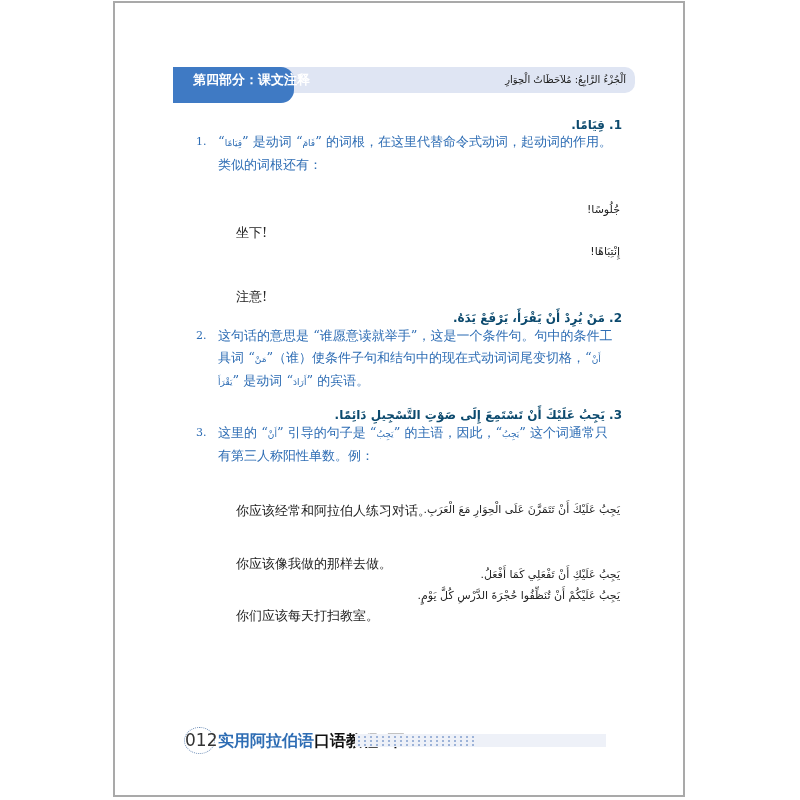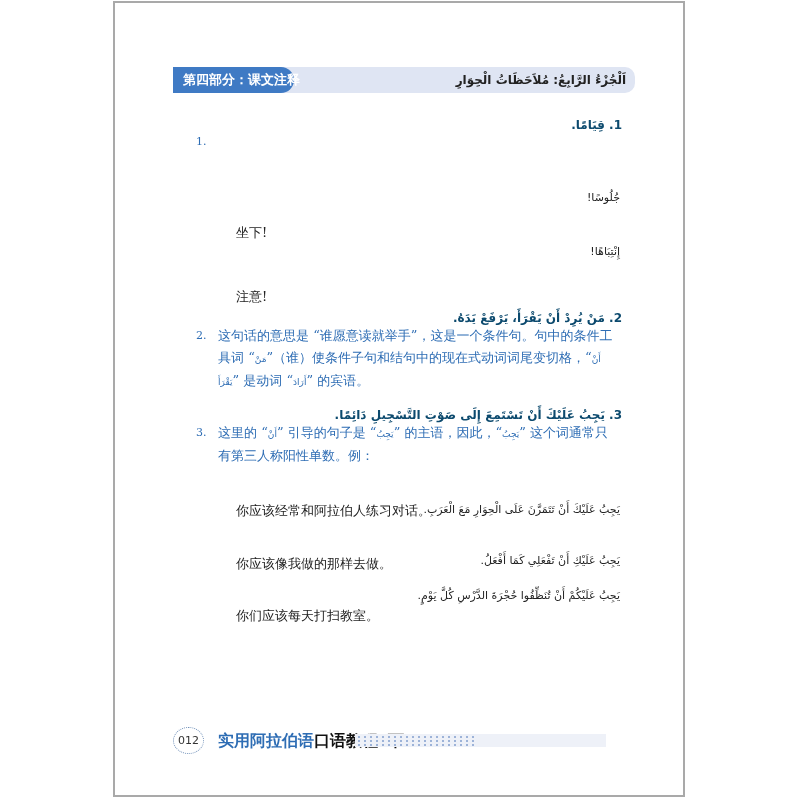--- a/index.html
+++ b/index.html
@@ -2,40 +2,40 @@
 <html><head>
   <meta charset="utf-8">
   <style>
     html, body { margin: 0; padding: 0; background: #ffffff; }
     body { width: 800px; height: 800px; position: relative; overflow: hidden;
            font-family: "DejaVu Serif", "Liberation Serif", serif; color: #222; }
     .page { position: absolute; left: 113px; top: 1px; width: 572px; height: 796px;
             border: 2px solid #a9a9a9; box-sizing: border-box; background: #fff; }
     .header-bar { position: absolute; left: 173px; top: 67px; width: 462px; height: 26px;
                   background: #dfe5f3; border-radius: 0 10px 10px 0; }
-    .header-pill { position: absolute; left: 173px; top: 67px; width: 121px; height: 26px;
+    .header-pill { position: absolute; left: 173px; top: 67px; width: 121px; height: 36px;
                    background: #3f7ac4; border-radius: 0 13px 13px 0;
                    color: #fff; font-family: "DejaVu Sans", sans-serif; font-weight: bold;
-                   font-size: 13px; line-height: 26px; padding-left: 10px; box-sizing: border-box;
+                   font-size: 13px; line-height: 26px; padding-left: 20px; box-sizing: border-box;
                    white-space: nowrap; }
     .header-ar { position: absolute; right: 174px; top: 67px; height: 16px; line-height: 26px;
-                 font-family: "DejaVu Sans", sans-serif; font-weight: bold; font-size: 12px;
+                 font-family: "DejaVu Sans", sans-serif; font-weight: normal; font-size: 10px;
                  color: #222; direction: rtl; white-space: nowrap; }
     .sec-title { position: absolute; right: 178px; font-family: "DejaVu Sans", sans-serif;
                  font-weight: bold; font-size: 12px; color: #0c4a6e; direction: rtl; white-space: nowrap; }
     .note { position: absolute; left: 196px; width: 420px; font-size: 13px; line-height: 22px; color: #2e6db4; }
     .note .num { position: absolute; left: 0; top: 0; font-size: 11px; }
     .note .body { margin-left: 22px; }
     .ar-line { position: absolute; right: 180px; font-family: "DejaVu Sans", sans-serif;
                font-size: 11px; color: #222; direction: rtl; white-space: nowrap; }
     .zh-line { position: absolute; left: 236px; font-size: 13px; color: #222; white-space: nowrap; }
     .ar-inline { font-family: "DejaVu Sans", sans-serif; font-size: 9px; }
-    .footer-num { position: absolute; left: 173px; top: 727px; width: 29px; height: 25px;
+    .footer-num { position: absolute; left: 184px; top: 727px; width: 29px; height: 25px;
                   border: 1px dotted #6f8fb8; border-radius: 50%; text-align: center;
-                  line-height: 25px; font-family: "DejaVu Sans", sans-serif; font-size: 11px; color: #333; }
+                  line-height: 25px; font-family: "DejaVu Sans", sans-serif; font-size: 17px; color: #333; }
     .footer-title { position: absolute; left: 218px; top: 731px; font-family: "DejaVu Sans", sans-serif;
                     font-weight: bold; font-size: 16px; white-space: nowrap; }
     .footer-title .t1 { color: #2e6db4; }
     .footer-title .t2 { color: #111; }
     .footer-title .t3 { color: #111; margin-left: 10px; }
     .footer-band { position: absolute; left: 355px; top: 734px; width: 251px; height: 13px; background: #eef1f8; }
     .footer-dots { position: absolute; left: 356px; top: 735px; width: 118px; height: 11px;
                    background-image: radial-gradient(circle, #9db3d8 0.8px, transparent 1px);
                    background-size: 6px 4px; }
   </style>
@@ -45,41 +45,42 @@
 <div class="page"></div>
 
 <div class="header-bar"></div>
 <div class="header-pill">第四部分：课文注释</div>
 <div class="header-ar">اَلْجُزْءُ الرَّابِعُ: مُلاَحَظَاتُ الْحِوَارِ</div>
 
 <div class="sec-title" style="top:118px;">1. قِيَامًا.</div>
 <div class="note" style="top:131px;">
   <span class="num">1.</span>
   <div class="body">
+    <div><span>“</span><span class="ar-inline">قِيَامًا</span><span>” 是动词 “</span><span class="ar-inline">قَامَ</span><span>” 的词根，在这里代替命令式动词，起动词的作用。类似的词根还有：</span></div>
   </div>
 </div>
-<div class="ar-line" style="top:191px;">جُلُوسًا!</div>
+<div class="ar-line" style="top:203px;">جُلُوسًا!</div>
 <div class="zh-line" style="top:224px;">坐下!</div>
 <div class="ar-line" style="top:245px;">إِنْتِبَاهًا!</div>
 <div class="zh-line" style="top:265px;margin-top:23px;">注意!</div>
 
 <div class="sec-title" style="top:311px;">2. مَنْ يُرِدْ أَنْ يَقْرَأَ، يَرْفَعْ يَدَهُ.</div>
 <div class="note" style="top:325px;">
   <span class="num">2.</span>
   <div class="body"><span>这句话的意思是 “谁愿意读就举手”，这是一个条件句。句中的条件工具词 “</span><span class="ar-inline">مَنْ</span><span>”（谁）使条件子句和结句中的现在式动词词尾变切格，“</span><span class="ar-inline">أَنْ يَقْرَأَ</span><span>” 是动词 “</span><span class="ar-inline">أَرَادَ</span><span>” 的宾语。</span></div>
 </div>
 
 <div class="sec-title" style="top:408px;">3. يَجِبُ عَلَيْكَ أَنْ تَسْتَمِعَ إِلَى صَوْتِ التَّسْجِيلِ دَائِمًا.</div>
 <div class="note" style="top:422px;">
   <span class="num">3.</span>
   <div class="body"><span>这里的 “</span><span class="ar-inline">أَنْ</span><span>” 引导的句子是 “</span><span class="ar-inline">يَجِبُ</span><span>” 的主语，因此，“</span><span class="ar-inline">يَجِبُ</span><span>” 这个词通常只有第三人称阳性单数。例：</span></div>
 </div>
 <div class="ar-line" style="top:503px;">يَجِبُ عَلَيْكَ أَنْ تَتَمَرَّنَ عَلَى الْحِوَارِ مَعَ الْعَرَبِ.</div>
 <div class="zh-line" style="top:502px;">你应该经常和阿拉伯人练习对话。</div>
-<div class="ar-line" style="top:554px;">يَجِبُ عَلَيْكِ أَنْ تَفْعَلِي كَمَا أَفْعَلُ.</div>
+<div class="ar-line" style="top:568px;">يَجِبُ عَلَيْكِ أَنْ تَفْعَلِي كَمَا أَفْعَلُ.</div>
 <div class="zh-line" style="top:555px;">你应该像我做的那样去做。</div>
 <div class="ar-line" style="top:589px;">يَجِبُ عَلَيْكُمْ أَنْ تُنَظِّفُوا حُجْرَةَ الدَّرْسِ كُلَّ يَوْمٍ.</div>
 <div class="zh-line" style="top:607px;text-align:right;">你们应该每天打扫教室。</div>
 
 <div class="footer-num">012</div>
 <div class="footer-title">
   <span class="t1">实用阿拉伯语</span><span class="t2">口语教程</span><span class="t3">下</span>
 </div>
 <div class="footer-band"></div>
 <div class="footer-dots"></div>

